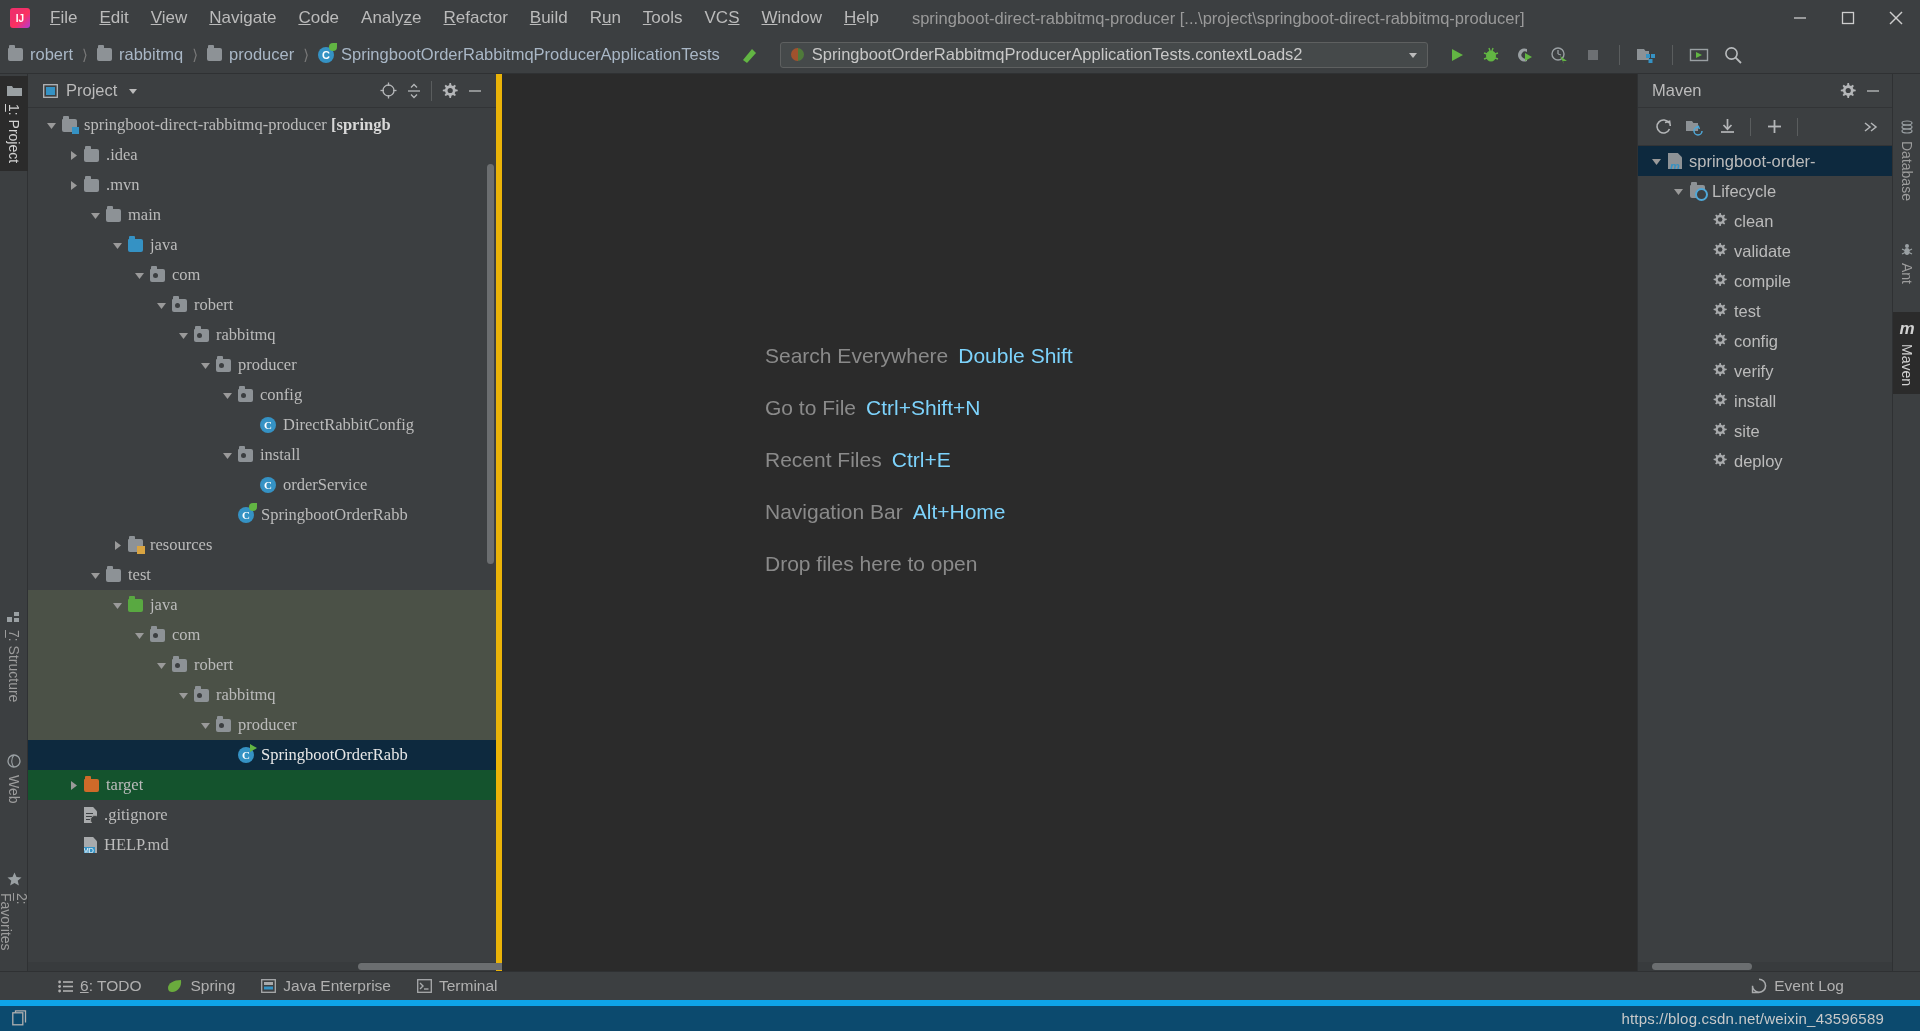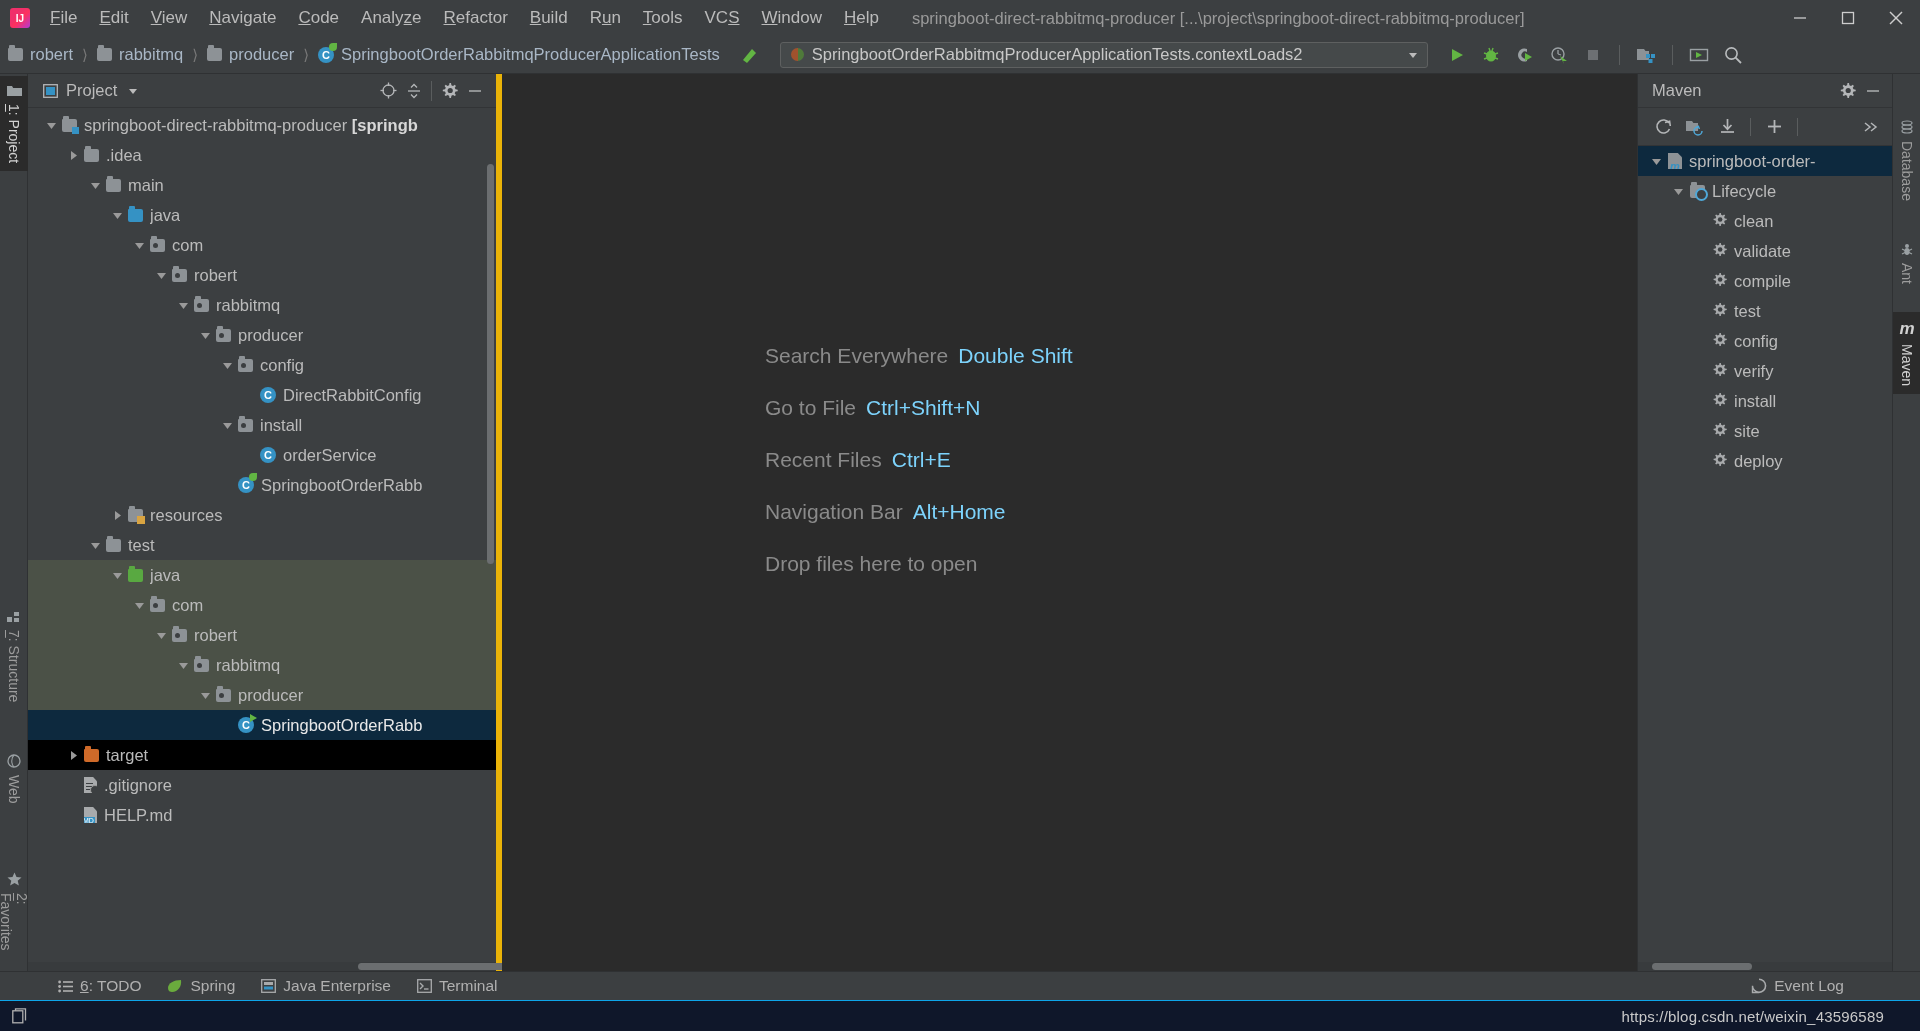--- a/index.html
+++ b/index.html
@@ -166,24 +166,24 @@
     width: 26px; height: 26px; display: flex;
     align-items: center; justify-content: center;
   }
   #tree {
     flex: 1; overflow: hidden; position: relative;
     background: #3c3f41; padding-top: 2px;
   }
   .row {
     height: 30px; display: flex; align-items: center;
     white-space: nowrap; font-size: 16.5px; color: #bbbbbb;
-    padding-right: 4px; position: relative;
+    padding-right: 4px; position: relative; font-family: Liberation Serif, serif;
   }
   .row.testzone { background: #4b5147; }
-  .row.targetzone { background: #000000; }
+  .row.targetzone { background: #14532d; }
   .row.selected { background: #0d293e; color: #e8e8e8; }
   .row .twisty {
     width: 22px; flex: none; display: flex;
     align-items: center; justify-content: center;
     color: #9a9a9a;
   }
   .row .label { margin-left: 7px; overflow: hidden; }
   .row .label b { color: #d8d8d8; }
   .pkg-ico {
     width: 15px; height: 13px; background: #8d9296;
@@ -332,22 +332,22 @@
   }
   .btab {
     display: flex; align-items: center; gap: 7px;
     font-size: 15.5px; color: #b0b0b0; padding: 0 13px;
     white-space: nowrap;
   }
   .btab .u { text-decoration: underline; }
   #bottom-tabs .spacer { flex: 1; }
   #statusbar {
     position: absolute; left: 0; right: 0; bottom: 0;
-    height: 31px; background: #0f172a;
-    border-top: 1px solid #0ea5e9;
+    height: 31px; background: #0c4a6e;
+    border-top: 6px solid #0ea5e9;
     display: flex; align-items: center; padding: 0 12px;
   }
   #statusbar .spacer { flex: 1; }
   #watermark {
     font-size: 15px; color: #c9c9c9; letter-spacing: 0.2px;
     margin-right: 24px;
   }
   .svg-ic { display: block; }
 </style>
 </head>
@@ -581,20 +581,30 @@
         </div>
         <div class="row">
           <span style="width:34px;flex:none;"></span>
           <span class="twisty">
             <svg width="11" height="11" viewBox="0 0 11 11">
               <path d="M3 1 L9 5.5 L3 10 Z" fill="#9a9a9a"></path>
             </svg>
           </span>
           <span class="folder-ico"></span>
           <span class="label">.idea</span>
+        </div>
+        <div class="row">
+          <span style="width:34px;flex:none;"></span>
+          <span class="twisty">
+            <svg width="11" height="11" viewBox="0 0 11 11">
+              <path d="M3 1 L9 5.5 L3 10 Z" fill="#9a9a9a"></path>
+            </svg>
+          </span>
+          <span class="folder-ico"></span>
+          <span class="label">.mvn</span>
         </div>
         <div class="row">
           <span style="width:56px;flex:none;"></span>
           <span class="twisty">
             <svg width="11" height="11" viewBox="0 0 11 11">
               <path d="M1 3 L10 3 L5.5 9 Z" fill="#9a9a9a"></path>
             </svg>
           </span>
           <span class="folder-ico"></span>
           <span class="label">main</span>

